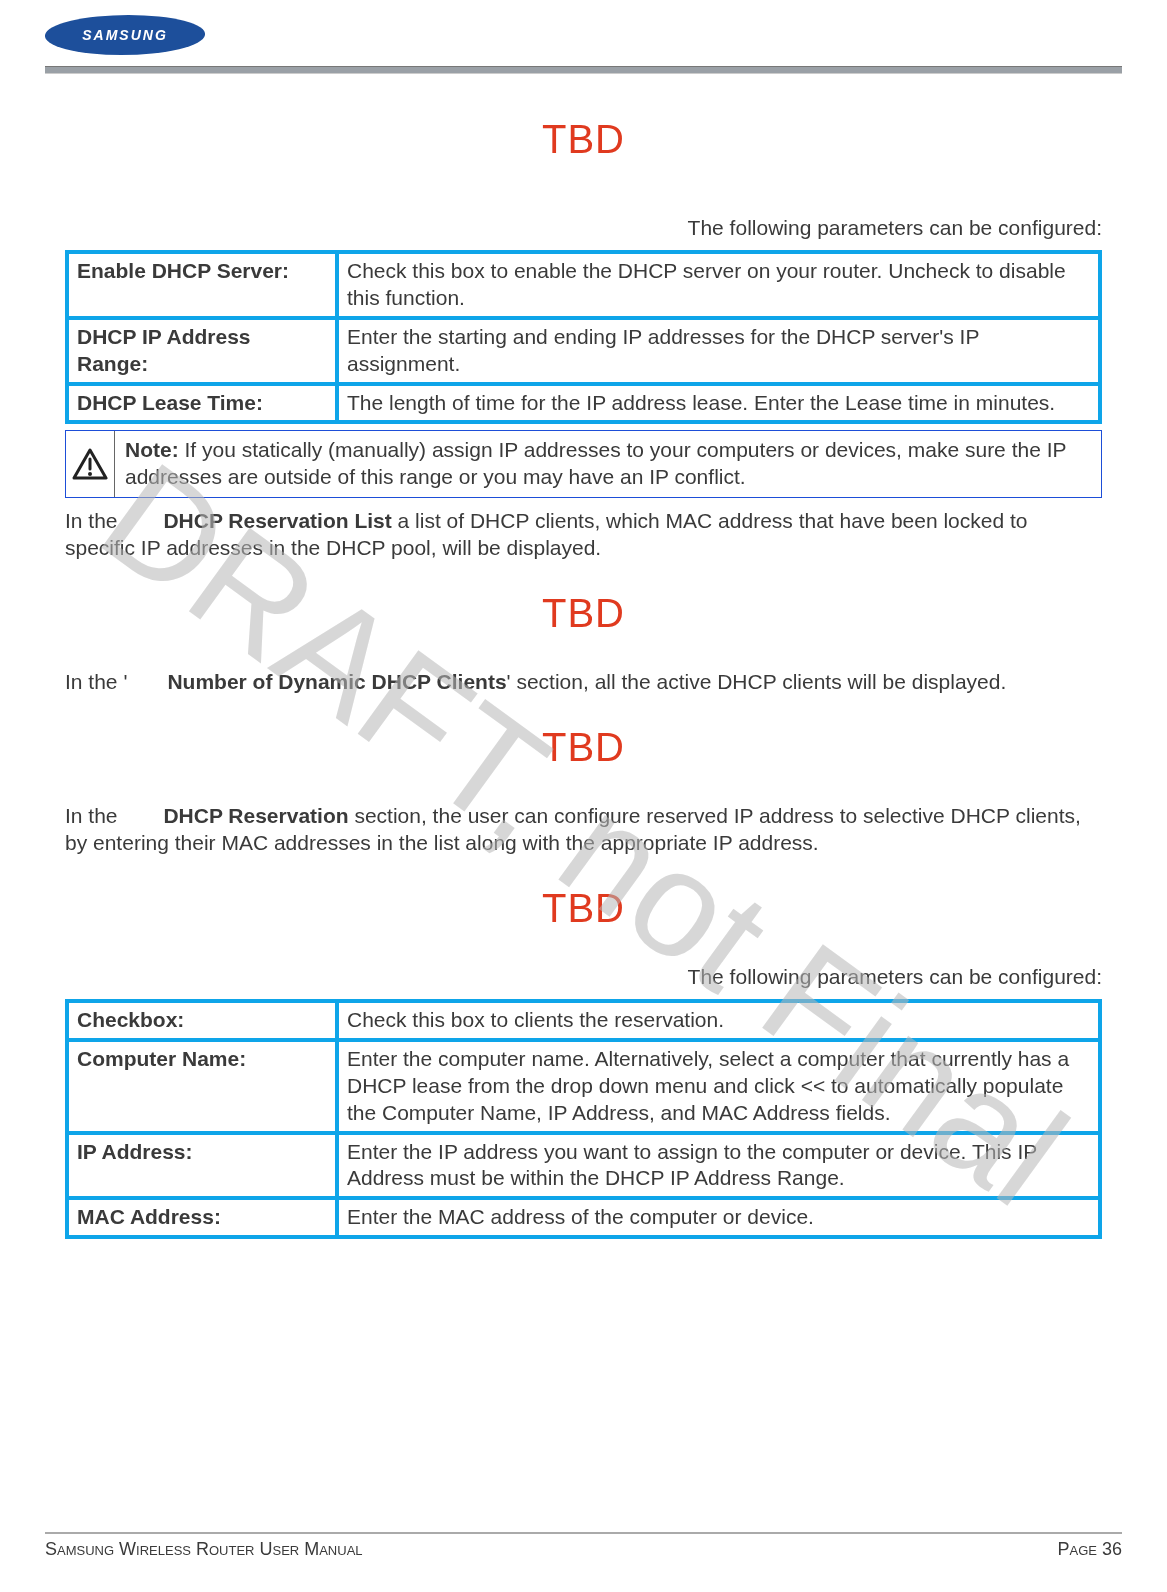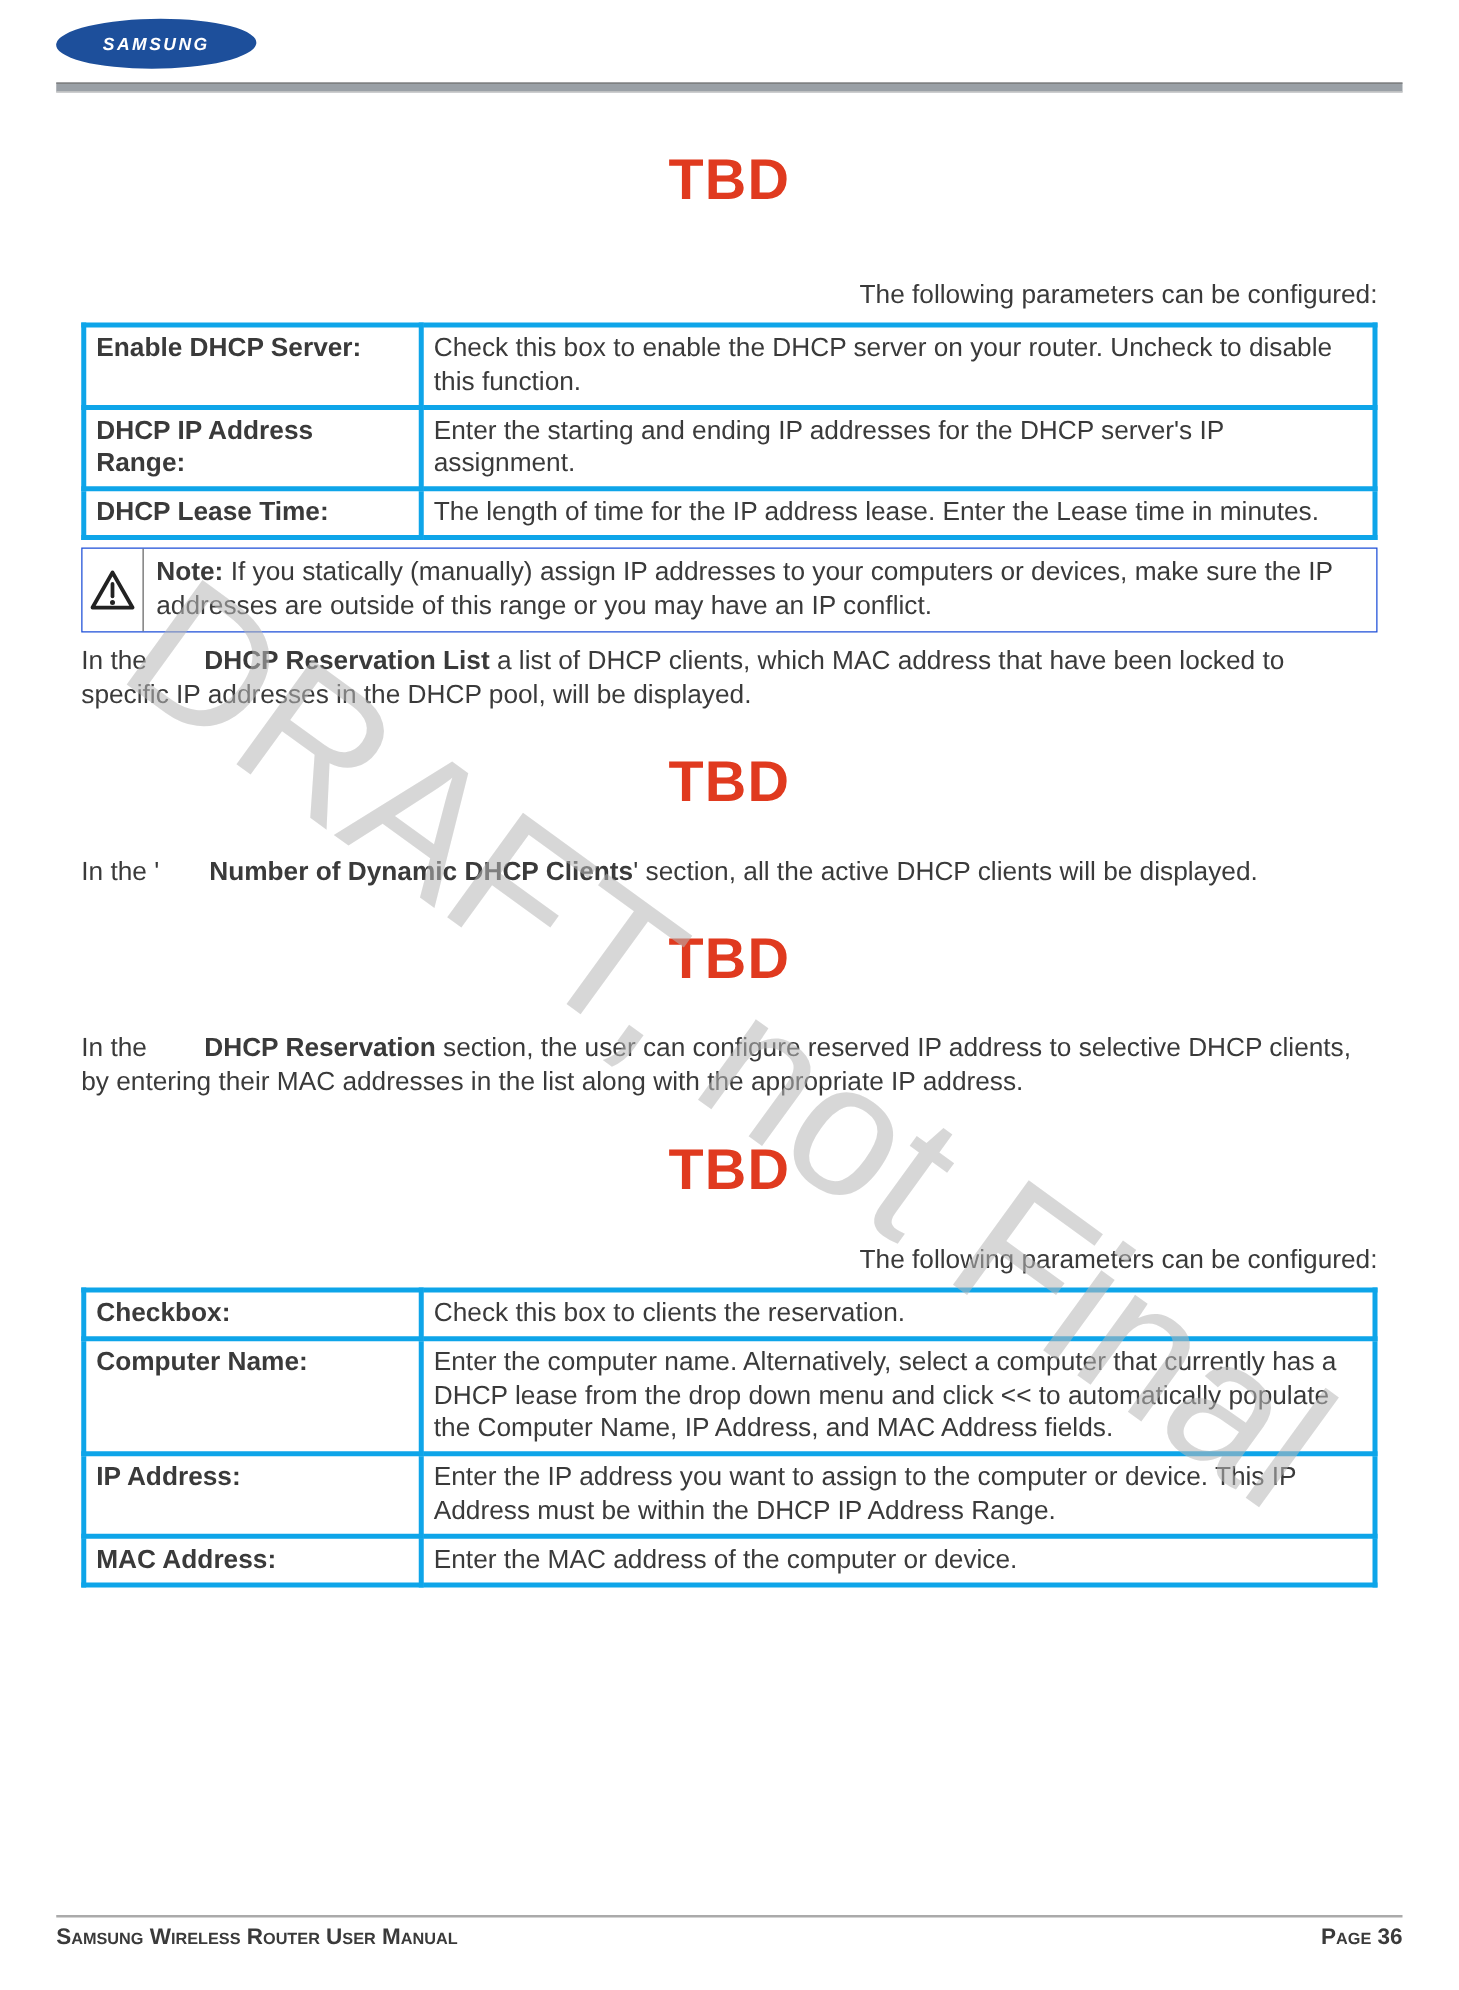--- a/index.html
+++ b/index.html
@@ -56,22 +56,22 @@
   }
   .content {
     padding: 0 20px;
     font-size: 21px;
     line-height: 1.28;
     color: #3a3a3a;
     position: relative;
   }
   .tbd {
     text-align: center;
-    font-size: 46px;
-    font-weight: 700;
+    font-size: 40px;
+    font-weight: 400;
     color: #e03a1f;
     margin: 40px 0 50px 0;
     letter-spacing: 1px;
   }
   .tbd.mid {
     margin: 26px 0 30px 0;
   }
   .lead {
     margin: 0 0 8px 3px;
     text-align: right;
@@ -119,21 +119,20 @@
   .footer {
     position: absolute;
     bottom: 32px;
     left: 45px;
     right: 45px;
     display: flex;
     justify-content: space-between;
     font-size: 18px;
     color: #3a3a3a;
     font-variant: small-caps;
-    font-weight: bold;
   }
   .bottom-rule {
     position: absolute;
     bottom: 58px;
     left: 45px;
     right: 45px;
     height: 2px;
     background: #aaa;
   }
   .watermark {

